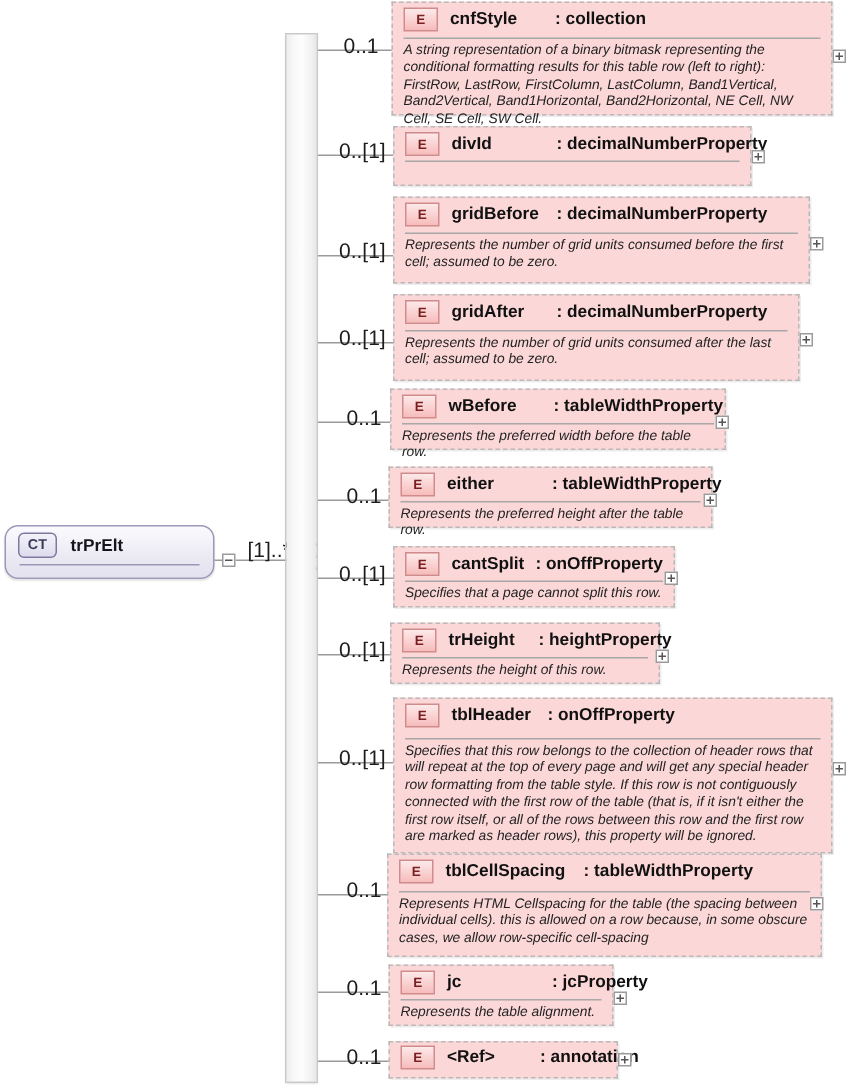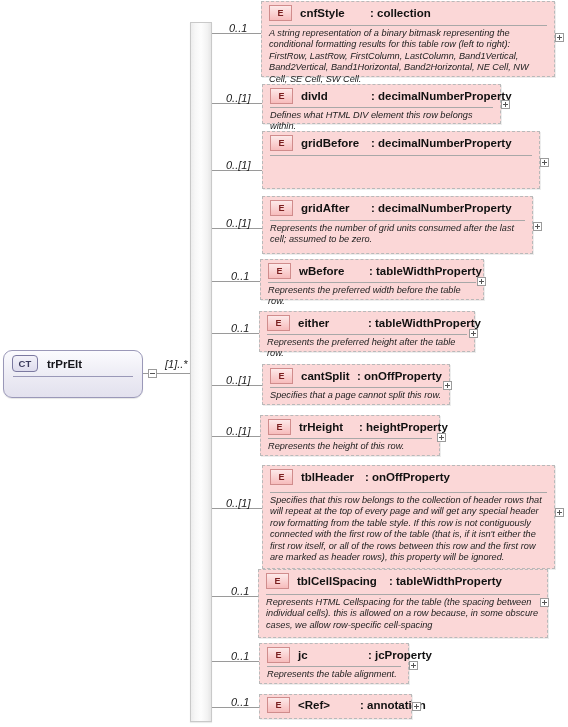--- a/index.html
+++ b/index.html
@@ -8,21 +8,21 @@
     background:#ffffff;
     font-family:"Liberation Sans", sans-serif;
     overflow:hidden;
     position:relative;
   }
   #canvas{position:absolute;left:0;top:0;width:568px;height:727px;}
 
   
   .ct-box{
     position:absolute;
-    left:3px; top:350px; width:140px; height:48px;
+    left:3px; top:350px; width:140px; height:36px;
     border:1px solid #9a98b8;
     border-radius:9px;
     background:linear-gradient(to bottom,#fbfbfe 0%,#ecebf4 55%,#e3e1ee 100%);
     box-sizing:border-box;
     box-shadow:0 1px 1px rgba(0,0,0,.10);
   }
   .ct-head{
     position:absolute;left:0;top:0;right:0;height:25px;
     display:flex;align-items:center;
   }
@@ -61,21 +61,21 @@
   .toggle-box.plus::after{
     content:"";position:absolute;top:1px;bottom:1px;left:3px;width:1px;background:#555;
   }
 
   
   .hline{position:absolute;height:1px;background:#9a9a9a;}
 
   
   .occ{
     position:absolute;
-    font-size:11px;font-style:italic;color:#1c1c1c;
+    font-size:14px;color:#1c1c1c;
     white-space:nowrap;
   }
 
   
   .seq{position:absolute;left:196px;top:360px;width:22px;height:24px;}
   .seq .stem{position:absolute;left:0;top:11px;width:7px;height:1px;background:#3a3a3a;}
   .seq .dot{position:absolute;width:4px;height:4px;border-radius:50%;background:#2b2b2b;}
   .seq .spine{position:absolute;left:13px;top:3px;width:1px;height:18px;background:#2b2b2b;}
 
   
@@ -174,33 +174,33 @@
 
   <div class="hline" style="left:212px;top:103px;width:50px;"></div>
   <div class="occ" style="left:226px;top:92px;">0..[1]</div>
   <div class="el" style="left:262px;top:84px;width:239px;height:40px;">
     <div class="el-head">
       <div class="el-badge">E</div>
       <div class="el-name" style="min-width:70px;">divId</div>
       <div class="el-type">: decimalNumberProperty</div>
     </div>
     <div class="el-rule" style="top:22px;right:7px;"></div>
-    <div class="el-doc" style="top:25px;right:7px;">Defines what HTML DIV element this row belongs within.</div>
   </div>
   <div class="toggle-box plus" style="left:501px;top:100px;"></div>
 
   <div class="hline" style="left:212px;top:170px;width:50px;"></div>
   <div class="occ" style="left:226px;top:159px;">0..[1]</div>
   <div class="el" style="left:262px;top:131px;width:278px;height:58px;">
     <div class="el-head">
       <div class="el-badge">E</div>
       <div class="el-name" style="min-width:70px;">gridBefore</div>
       <div class="el-type">: decimalNumberProperty</div>
     </div>
     <div class="el-rule" style="top:23px;right:7px;"></div>
+    <div class="el-doc" style="top:26px;right:7px;">Represents the number of grid units consumed before the first cell; assumed to be zero.</div>
   </div>
   <div class="toggle-box plus" style="left:540px;top:158px;"></div>
 
   <div class="hline" style="left:212px;top:228px;width:50px;"></div>
   <div class="occ" style="left:226px;top:217px;">0..[1]</div>
   <div class="el" style="left:262px;top:196px;width:271px;height:58px;">
     <div class="el-head">
       <div class="el-badge">E</div>
       <div class="el-name" style="min-width:70px;">gridAfter</div>
       <div class="el-type">: decimalNumberProperty</div>

